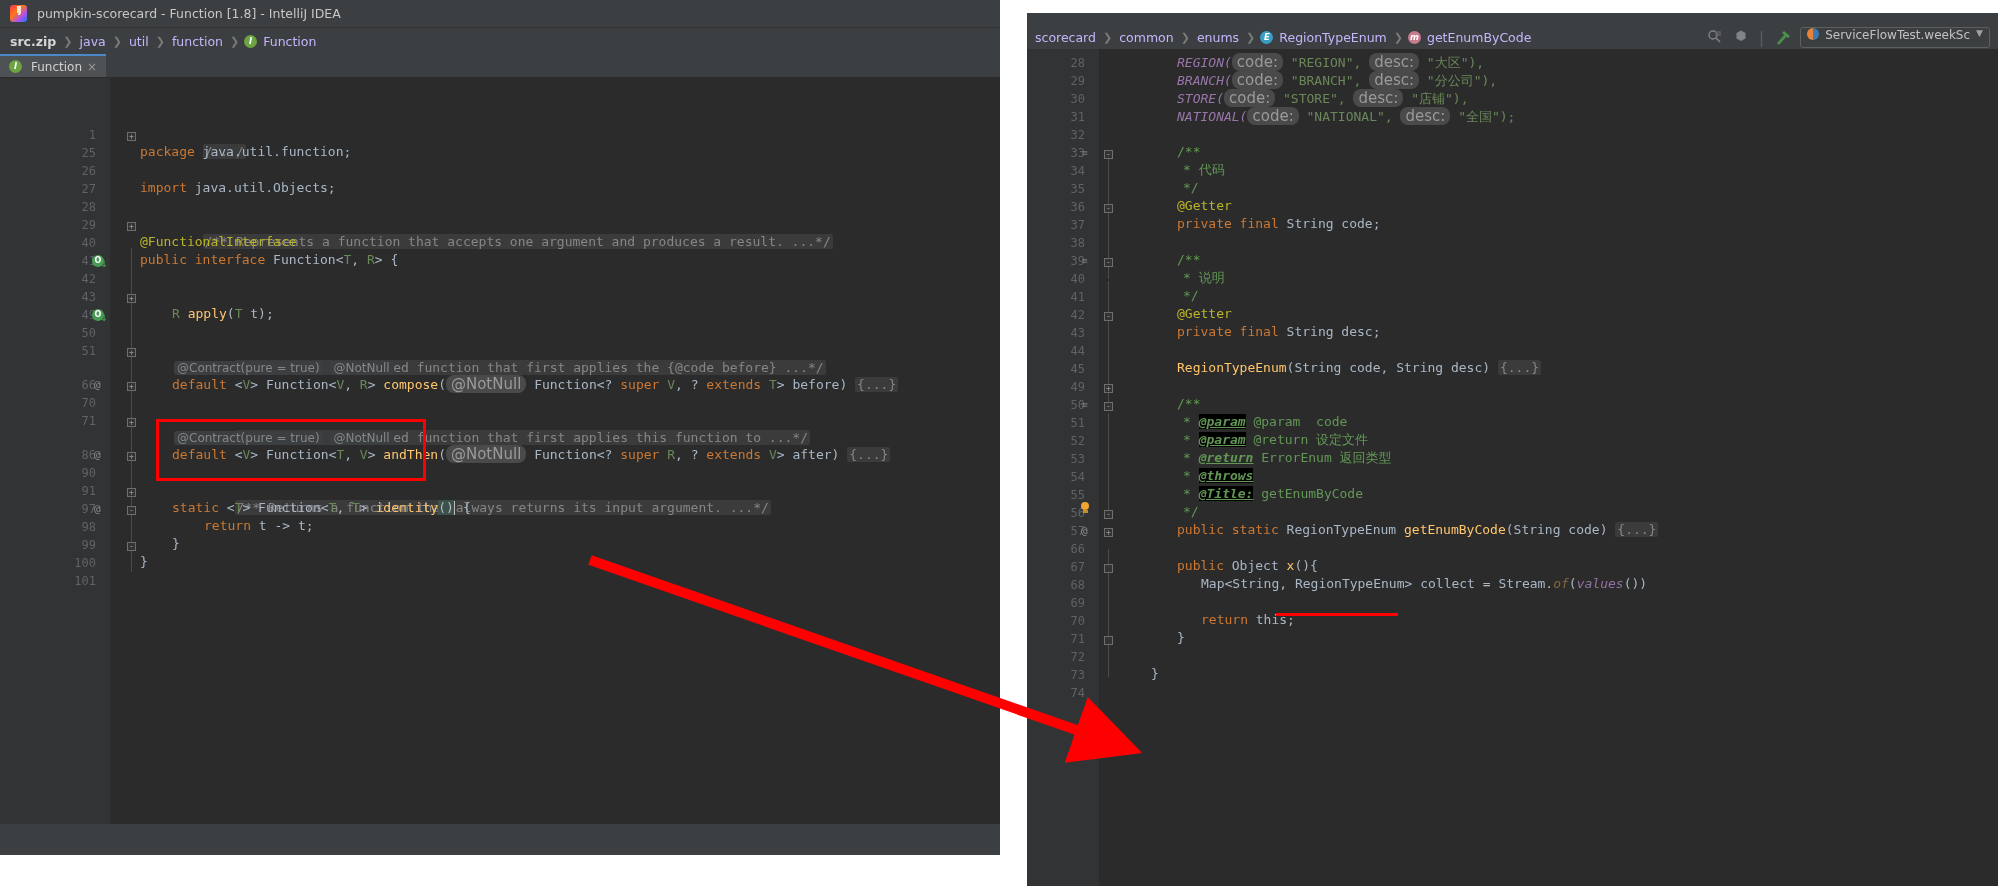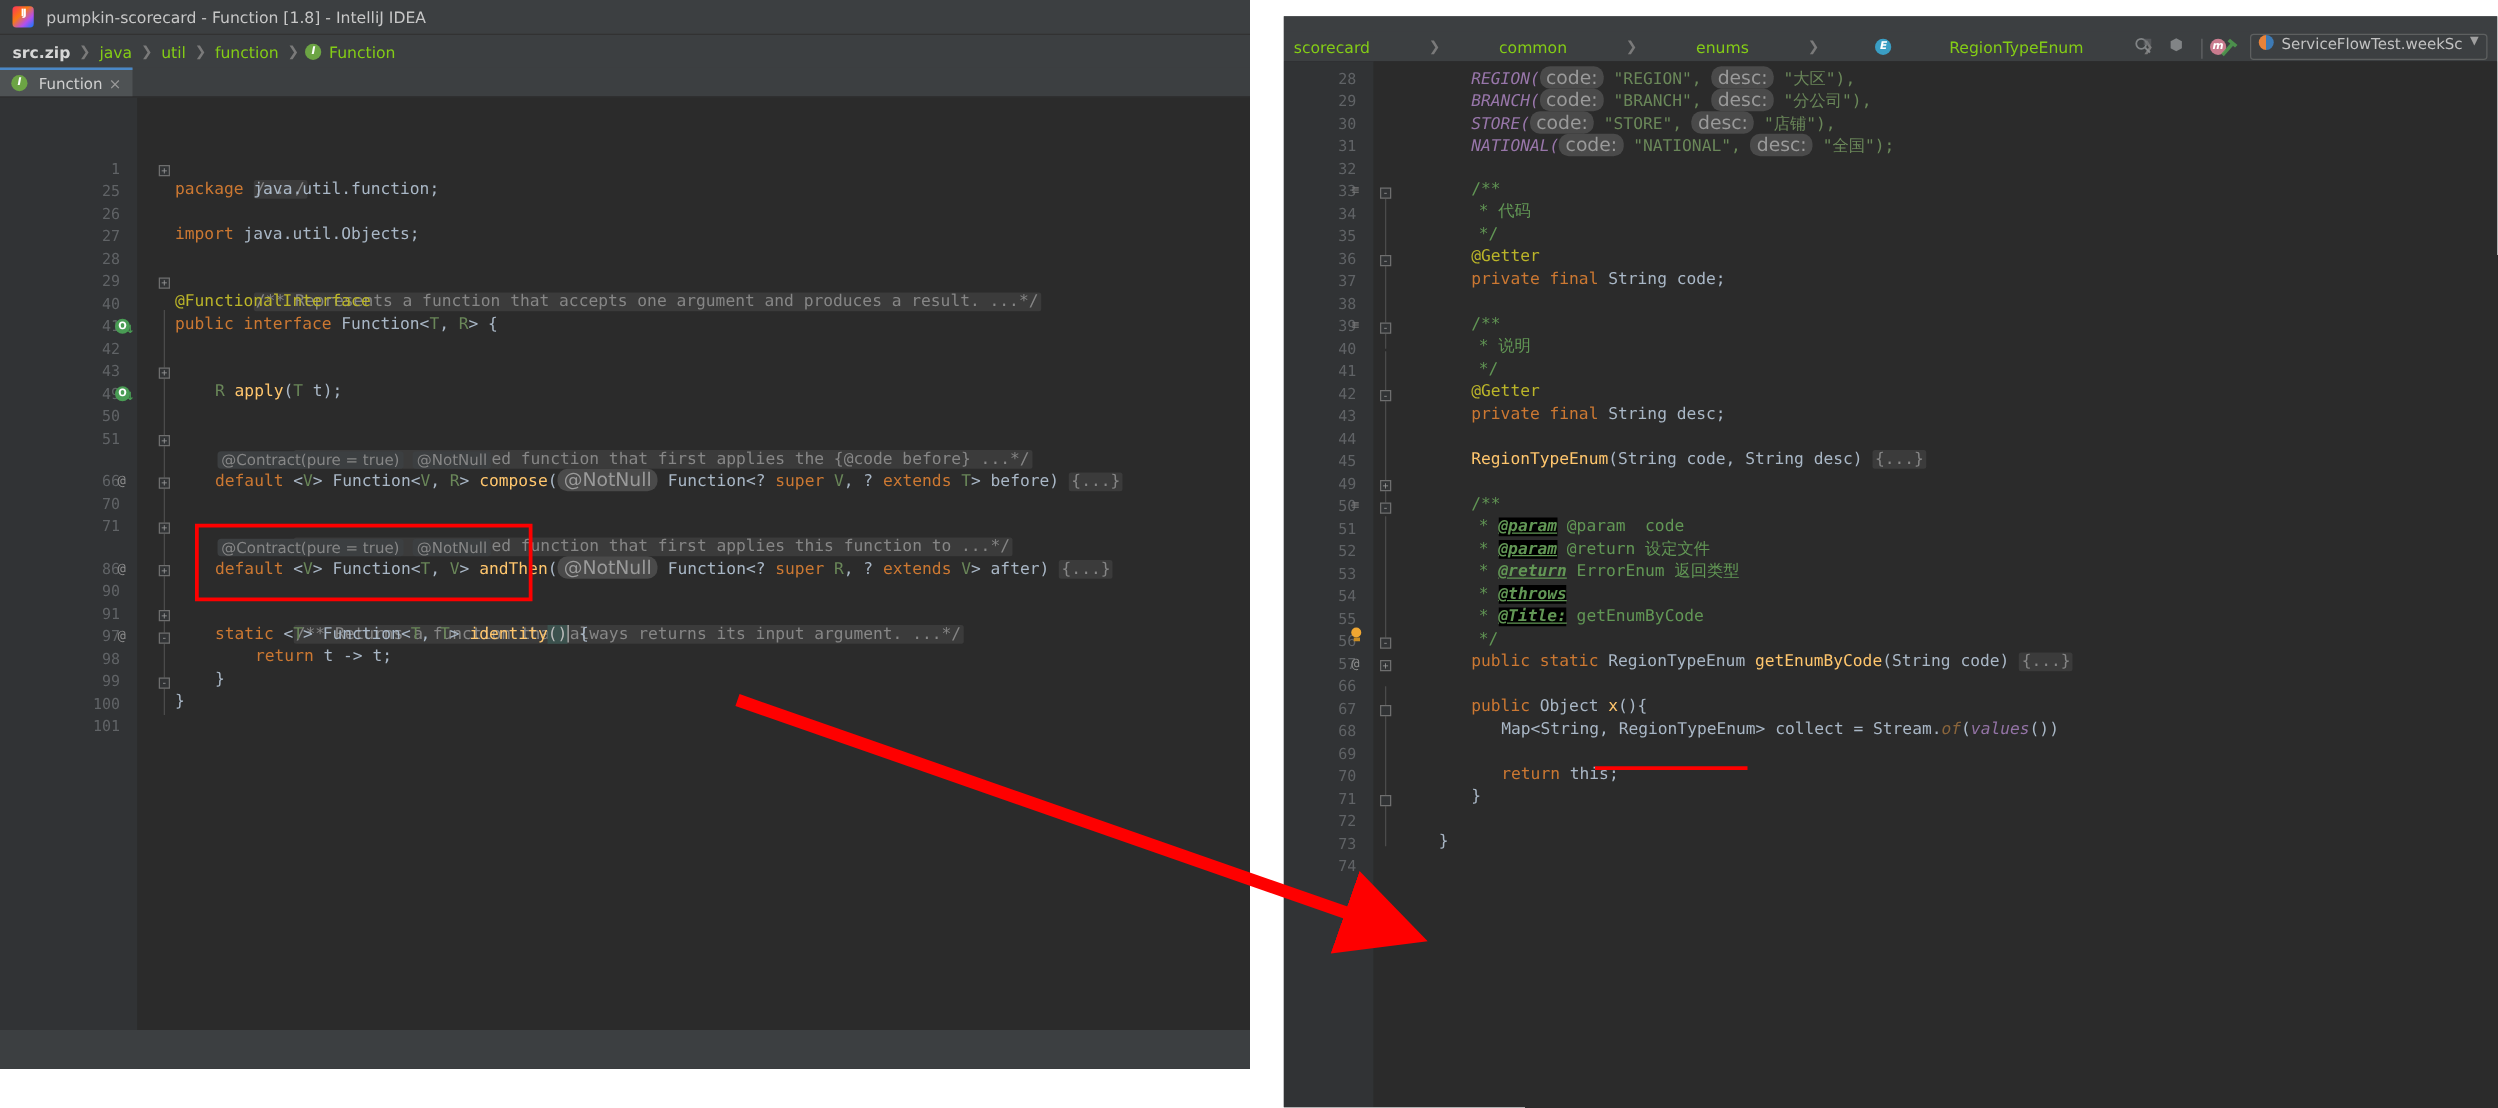--- a/index.html
+++ b/index.html
@@ -26,21 +26,21 @@
     content:"IJ"; position:absolute; left:0; right:0; top:1px;
     font-size:8px; font-weight:bold; color:#fff; text-align:center;
     letter-spacing:-1px;
   }
   #left-title-text{ font-size:12.5px; color:#c7c7c7; }
 
   #left-breadcrumb{
     height:26px; display:flex; align-items:center; padding-left:8px;
     font-size:12.5px; background:#3c3f41;
   }
-  .crumb{ color:#84cc16; padding:0 2px; }
+  .crumb{ color:#c4b5fd; padding:0 2px; }
   .crumb.bold{ font-weight:bold; color:#d6d6d6; }
   .crumb-sep{ color:#7a7a7a; margin:0 5px; font-size:11px; }
   .ico-badge{
     display:inline-block; width:13px;height:13px;border-radius:50%;
     font-size:8.5px; line-height:13px; text-align:center; color:#fff;
     font-style:italic; font-weight:bold; margin-right:4px; vertical-align:-2px;
   }
   .ico-interface{ background:#6ca444; }
   .ico-enum{ background:#3a9ec4; }
   .ico-method{ background:#c97b8e; }
@@ -132,21 +132,20 @@
     position:absolute; left:1027px; top:13px; width:971px; height:873px;
     background:#3c3f41; overflow:hidden;
   }
   #right-topstrip{
     position:absolute; left:0; top:0; width:100%; height:12px; background:#3c3f41;
   }
   #right-breadcrumb{
     position:absolute; left:0; top:12px; width:100%; height:24px;
     display:flex; align-items:center; font-size:12.5px; padding-left:6px;
     background:#3c3f41;
-    gap:40px;
   }
   #right-toolbar-right{
     position:absolute; right:8px; top:12px; height:24px;
     display:flex; align-items:center; gap:10px;
   }
   .tb-ico{ width:16px;height:16px; position:relative; opacity:.85; }
   .runcfg{
     display:flex; align-items:flex-start; gap:6px; height:21px;
     border:1px solid #5e6060; border-radius:3px; padding:0 6px;
     font-size:12px; color:#c2c2c2; background:#3c3f41;

